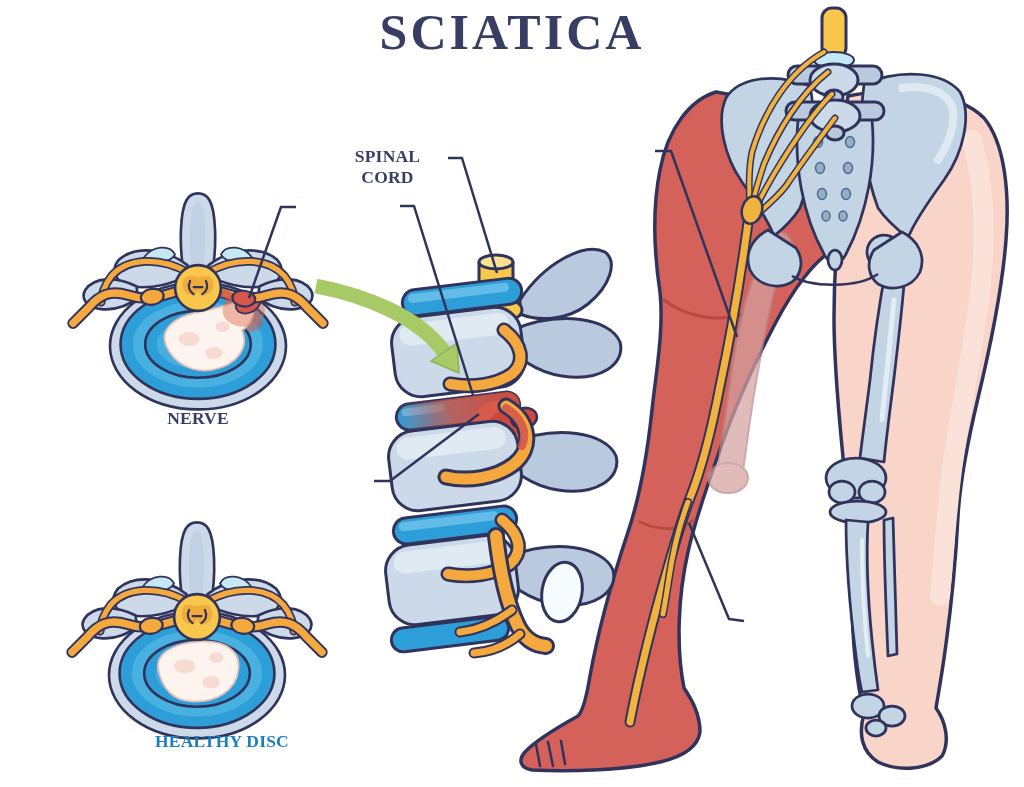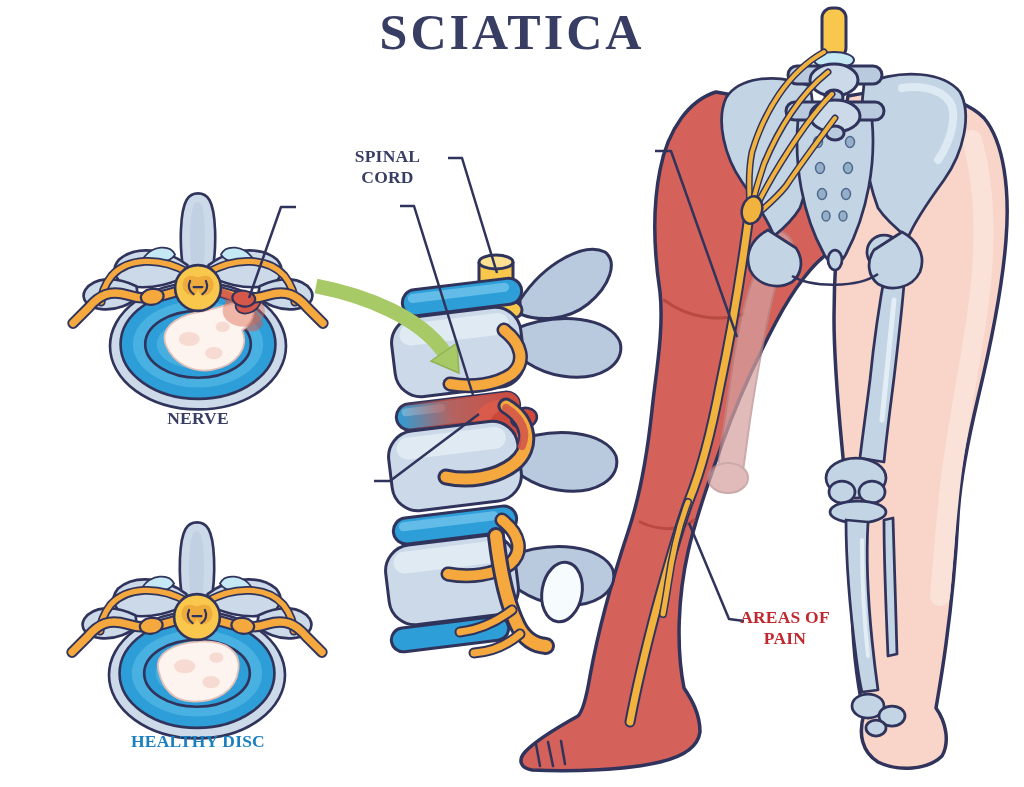--- a/index.html
+++ b/index.html
@@ -6,21 +6,21 @@
   #stage{position:relative;width:1024px;height:787px;background:#ffffff;overflow:hidden;
          font-family:"Liberation Serif",serif;text-decoration:underline;}
   #art{position:absolute;left:0;top:0;width:1024px;height:787px;}
   .title{position:absolute;left:0;top:4px;width:100%;text-align:center;
          font:700 50px/56px "Liberation Serif",serif;letter-spacing:3px;
          color:var(--title-navy,#383d63);}
   .lbl{position:absolute;font:700 17.5px/21px "Liberation Serif",serif;text-align:center;
        white-space:pre-line;letter-spacing:.2px;}
   .navy{color:var(--title-navy,#383d63);}
   .redtx{color:var(--label-red,#c0282e);}
-  .bluetx{color:var(--label-blue,#1a7fc1);}
+  .bluetx{color:var(--label-blue,#1a7fc1);margin-left:24px;}
 
   
   .ln{fill:none;stroke:var(--outline-navy,#30345c);stroke-width:2.5px;stroke-linejoin:round;}
   .bone{fill:var(--bone,#ccd9e8);stroke:var(--outline-navy,#30345c);stroke-width:3px;stroke-linejoin:round;}
   .boneSh{fill:var(--bone-shade,#b9cade);stroke:var(--outline-navy,#30345c);stroke-width:3px;stroke-linejoin:round;}
   .facet{fill:var(--facet-cyan,#c5e9f4);stroke:var(--outline-navy,#30345c);stroke-width:2px;}
   .discO{fill:var(--disc-blue,#2d9ed8);stroke:var(--outline-navy,#30345c);stroke-width:3px;}
   .discI{fill:var(--disc-light,#4db2e2);}
   .nuc{fill:var(--nucleus,#fdf4ef);stroke:#e2bfb7;stroke-width:2px;}
   .spot{fill:var(--nucleus-pink,#f6d5cd);}
@@ -303,15 +303,13 @@
 
   <div class="lbl navy" style="left:330px;top:146px;width:115px;text-align:center">SPINAL CORD</div>
 
 
 
   <div class="lbl navy" style="left:146px;top:408px;width:104px">NERVE</div>
 
 
   <div class="lbl bluetx" style="left:130px;top:731px;width:136px">HEALTHY DISC</div>
 
-  <div class="lbl redtx" style="left:733px;top:607px;width:104px">AREAS OF
-PAIN</div>
 </div>
 
 </body></html>

